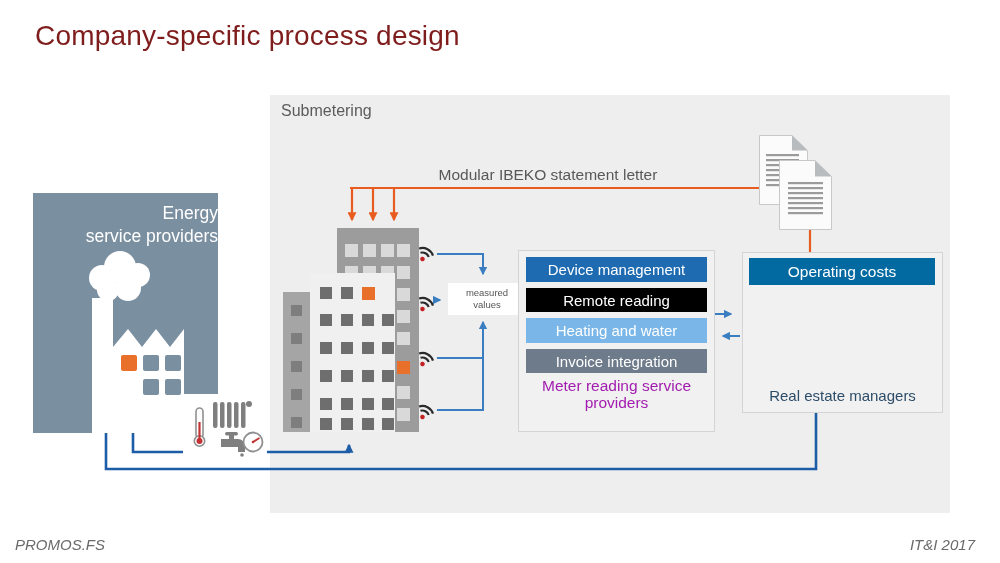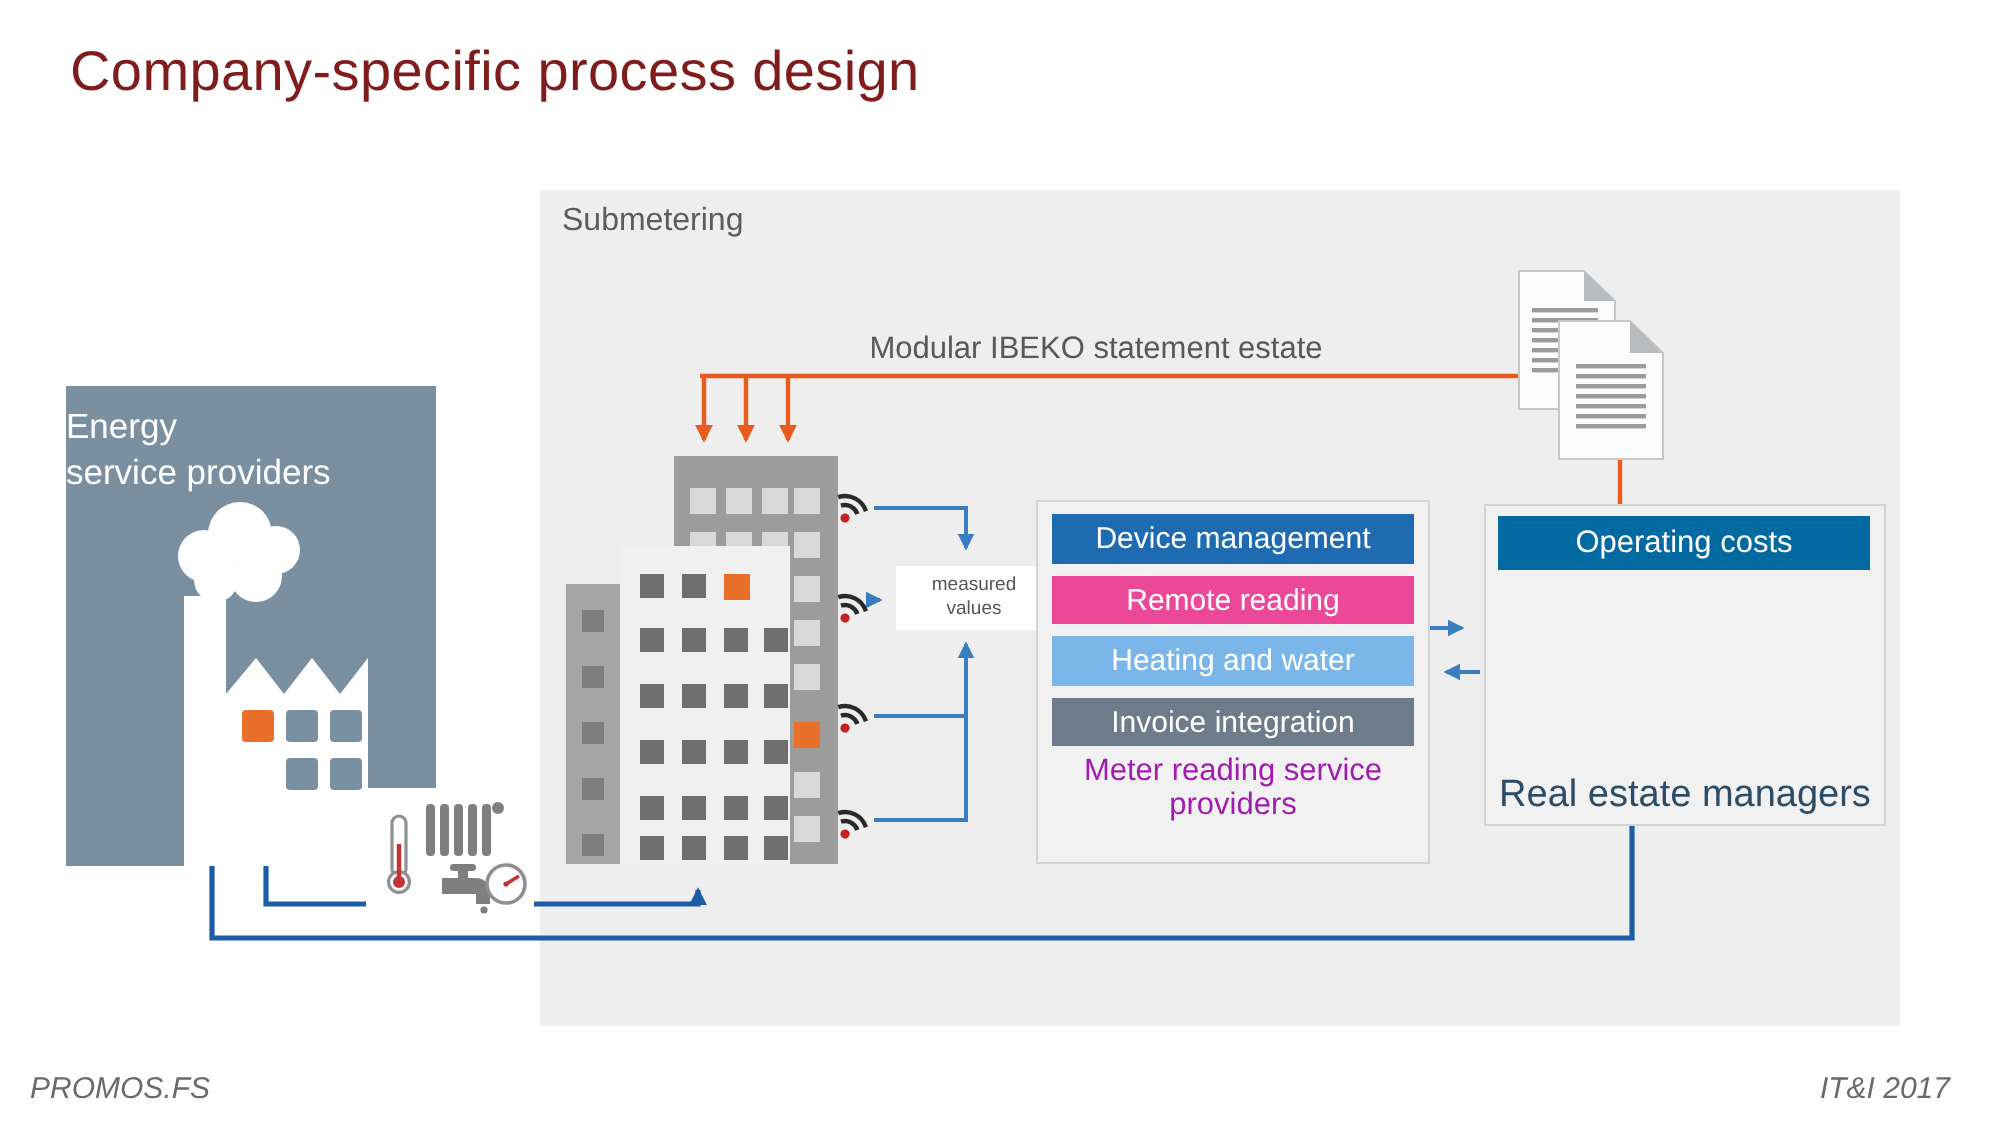--- a/index.html
+++ b/index.html
@@ -6,51 +6,51 @@
   .slide{position:relative;width:1000px;height:563px;background:#ffffff;overflow:hidden;
          font-family:"Liberation Sans",sans-serif;}
   .abs{position:absolute;}
 
   .page-title{left:35px;top:20px;font-size:28px;color:#7f1d1d;font-weight:400;letter-spacing:.2px;}
 
   .panel{left:270px;top:95px;width:680px;height:418px;background:#eeeeee;z-index:1;}
   .panel-label{left:281px;top:102px;font-size:16px;color:#5c5c5c;z-index:4;text-align:right;}
 
   .energy-box{left:33px;top:193px;width:185px;height:240px;background:#7a8fa0;z-index:3;}
-  .energy-label{left:0;top:9px;width:100%;text-align:left;color:#ffffff;font-size:17.5px;
+  .energy-label{left:0;top:9px;width:100%;text-align:right;color:#ffffff;font-size:17.5px;
                 line-height:1.32;white-space:pre-line;}
   .factory-svg{left:47px;top:55px;}
 
   .meter-white-box{left:183px;top:394px;width:84px;height:63px;background:#ffffff;z-index:4;}
 
   .buildings-svg{left:283px;top:228px;z-index:3;}
   .wifi{position:absolute;z-index:4;width:19px;height:17px;}
   .wifi svg{transform:rotate(-18deg);}
   .wifi-1{left:417px;top:245px;} .wifi-2{left:417px;top:295px;}
   .wifi-3{left:417px;top:350px;} .wifi-4{left:417px;top:403px;}
 
   .measured-box{left:448px;top:283px;width:78px;height:32px;background:#ffffff;z-index:3;
                 font-size:9.5px;color:#555;text-align:center;line-height:1.3;padding-top:4px;
                 box-sizing:border-box;white-space:pre-line;}
 
   .gray-card{background:#f1f1f1;border:1px solid #d4d4d4;box-sizing:border-box;z-index:3;}
   .mrsp-box{left:518px;top:250px;width:197px;height:182px;}
   .svc-bar{position:absolute;left:7px;width:181px;height:24.5px;color:#fff;font-size:15px;
            text-align:center;line-height:25px;}
   .svc-1{top:6px;background:#1e6bb1;}
-  .svc-2{top:36.5px;background:#ec4899;}
+  .svc-2{top:36.5px;background:#000000;}
   .svc-3{top:67px;background:#7ab7e8;}
   .svc-4{top:97.5px;background:#6d7b8b;}
   .mrsp-label{position:absolute;left:0;top:126px;width:100%;text-align:center;font-size:15.5px;
               color:#a21caf;line-height:1.1;}
 
   .rem-box{left:742px;top:252px;width:201px;height:161px;}
   .opcosts-bar{position:absolute;left:6px;top:5px;width:186px;height:27px;background:#0369a1;
                color:#fff;font-size:15.5px;text-align:center;line-height:27px;}
-  .rem-label{position:absolute;left:0;top:134px;width:100%;text-align:center;font-size:19px;
+  .rem-label{position:absolute;left:0;top:134px;width:100%;text-align:center;font-size:15px;
              color:#2d4c68;}
 
   .docs{left:757px;top:133px;width:80px;height:100px;z-index:3;}
   .doc-back{position:absolute;left:2px;top:2px;}
   .doc-front{position:absolute;left:22px;top:27px;}
 
   .flow-label{width:400px;text-align:center;font-size:15.5px;color:#58585a;z-index:4;}
   .ibeko-label{left:348px;top:166px;}
   .primary-label{left:348px;top:447px;}
 
@@ -275,18 +275,18 @@
           <rect x="9" y="27" width="35" height="2.2"></rect>
         <rect x="9" y="32" width="35" height="2.2"></rect>
           <rect x="9" y="37" width="35" height="2.2"></rect>
         <rect x="9" y="42" width="35" height="2.2"></rect>
           <rect x="9" y="47" width="35" height="2.2"></rect>
         <rect x="9" y="52" width="35" height="2.2"></rect>
       </g>
     </svg>
   </div>
 
-  <div class="abs flow-label ibeko-label">Modular IBEKO statement estate</div>
+  <div class="abs flow-label ibeko-label">Modular IBEKO statement letter</div>
 
   <div class="abs footer footer-left">PROMOS.FS</div>
   <div class="abs footer footer-right">IT&amp;I 2017</div>
 
 </div>
 
 </body></html>

